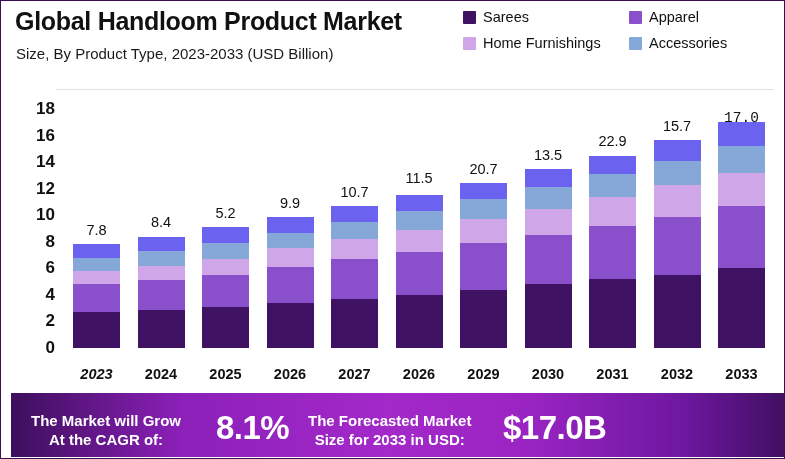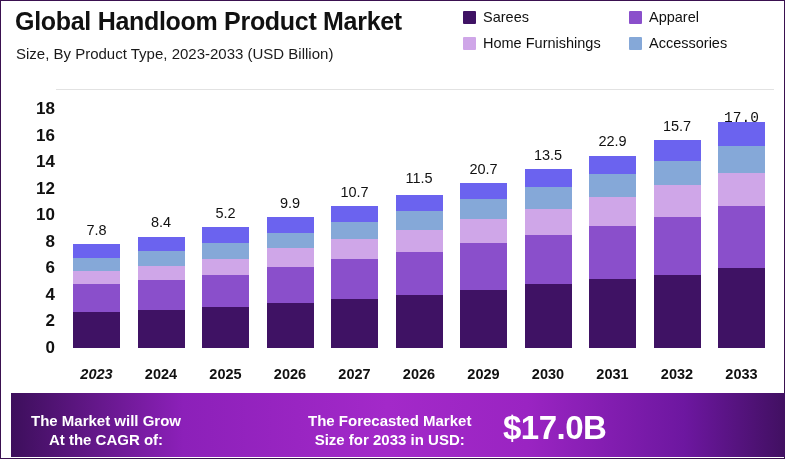--- a/index.html
+++ b/index.html
@@ -223,18 +223,19 @@
           <span class="seg" style="height: 79.6667px; background: rgb(63, 18, 100);"></span>
         </div>
         <div class="barlabel" style="left: 740.5px; top: 21px; font-family: Liberation Mono, monospace;">17.0</div>
         <div class="xtick" style="left: 740.5px;">2033</div>
       </div>
   </div>
 
   <div id="footer">
     <div class="ft-txt" style="left:20px;top:18px;">The Market will Grow
 At the CAGR of:</div>
+    <div class="ft-big" style="left:205px;top:16px;">8.1%</div>
     <div class="ft-txt" style="left:297px;top:18px;">The Forecasted Market
 Size for 2033 in USD:</div>
     <div class="ft-big" style="left:492px;top:16px;">$17.0B</div>
   </div>
 
 </div>
 
 </body></html>

